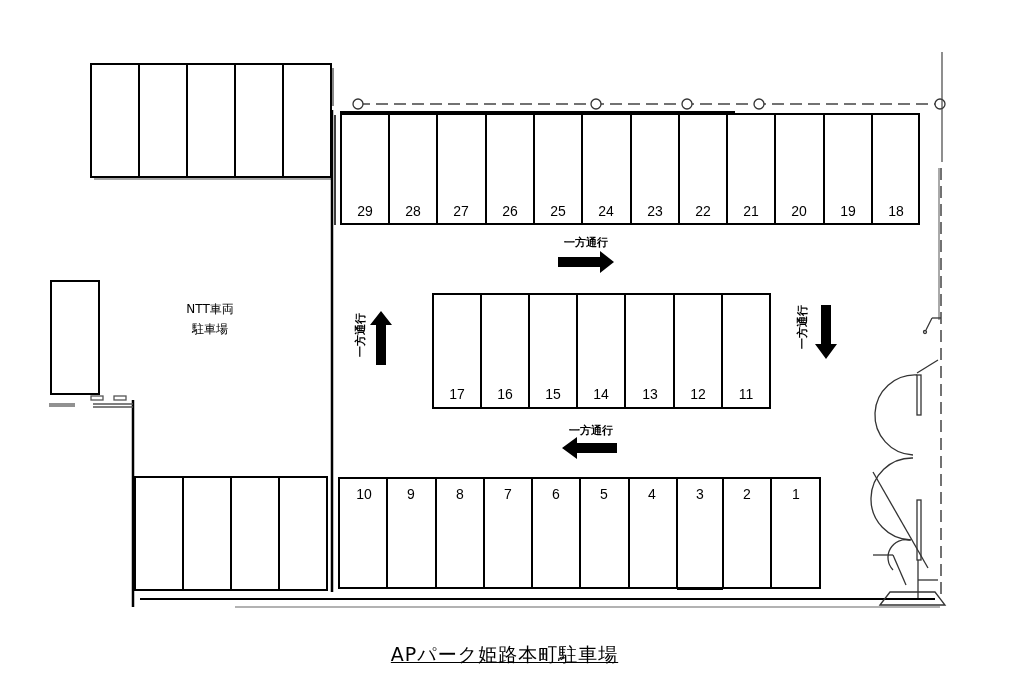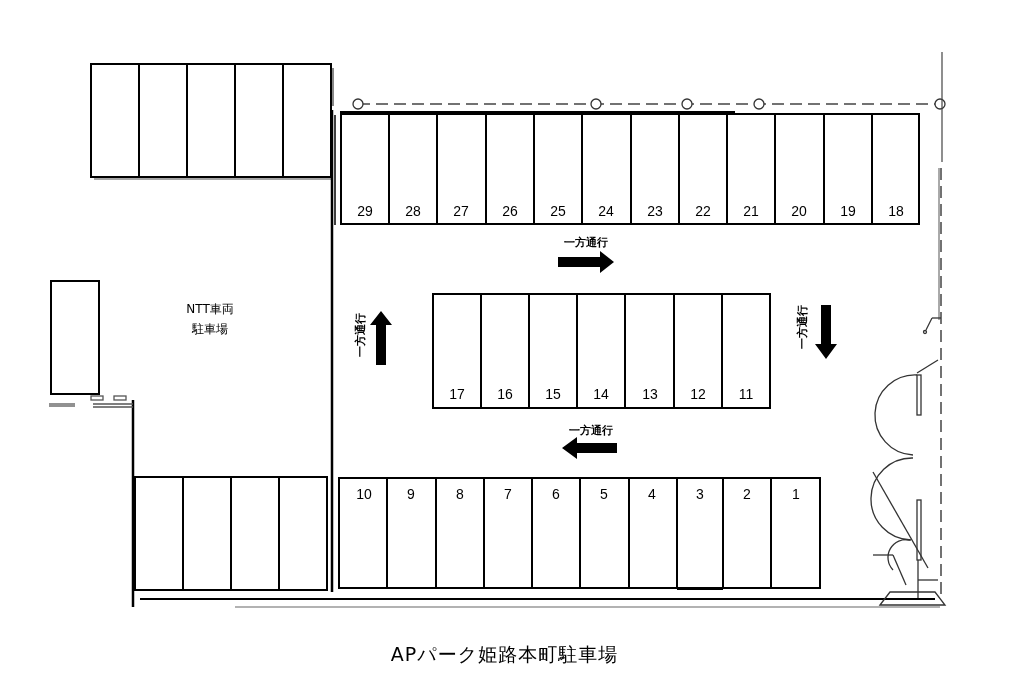--- a/index.html
+++ b/index.html
@@ -3,21 +3,21 @@
 <meta charset="utf-8">
 <style>
   html, body { margin:0; padding:0; background:#ffffff; }
   body { width:1009px; height:685px; position:relative; overflow:hidden;
          font-family:"DejaVu Sans", sans-serif; color:#000; }
   #map { position:absolute; left:0; top:0; }
   .num { font-family:"Liberation Sans", sans-serif; font-size:14px; }
   .lbl { font-family:"DejaVu Sans", sans-serif; font-size:11px; font-weight:bold; }
   .ntt { font-family:"DejaVu Sans", sans-serif; font-size:12px; }
   #title { position:absolute; left:0; top:642px; width:1009px; text-align:center;
-           font-size:19px; letter-spacing:1px; }
+           font-size:19px; text-decoration:underline; letter-spacing:1px; }
   #title span { position:relative; left:0px; }
 </style>
 </head>
 <body>
 
 <svg id="map" width="1009" height="640" viewBox="0 0 1009 640" xmlns="http://www.w3.org/2000/svg">
 
   <g fill="none" stroke="#000" stroke-width="2">
     <rect x="91" y="64" width="240" height="113"></rect>
     <line x1="139" y1="64" x2="139" y2="177"></line>

